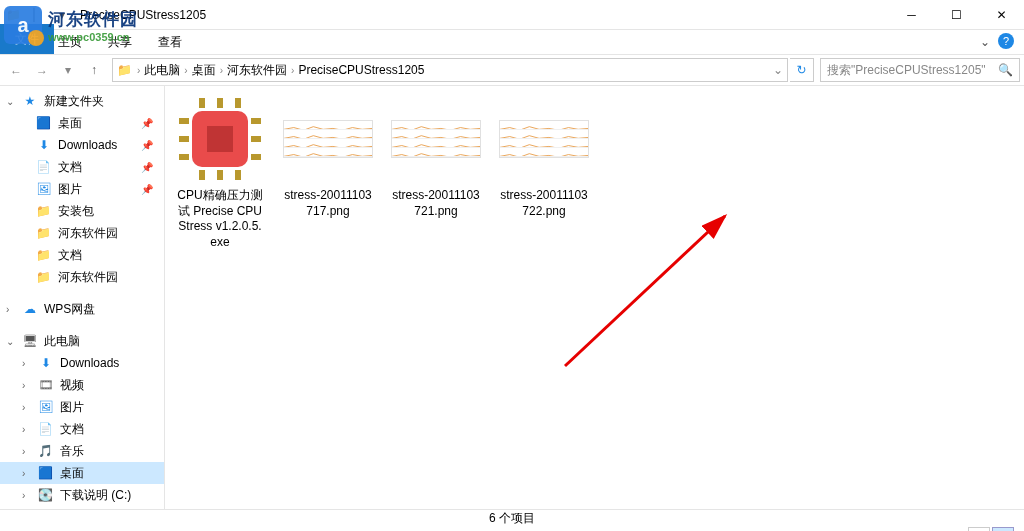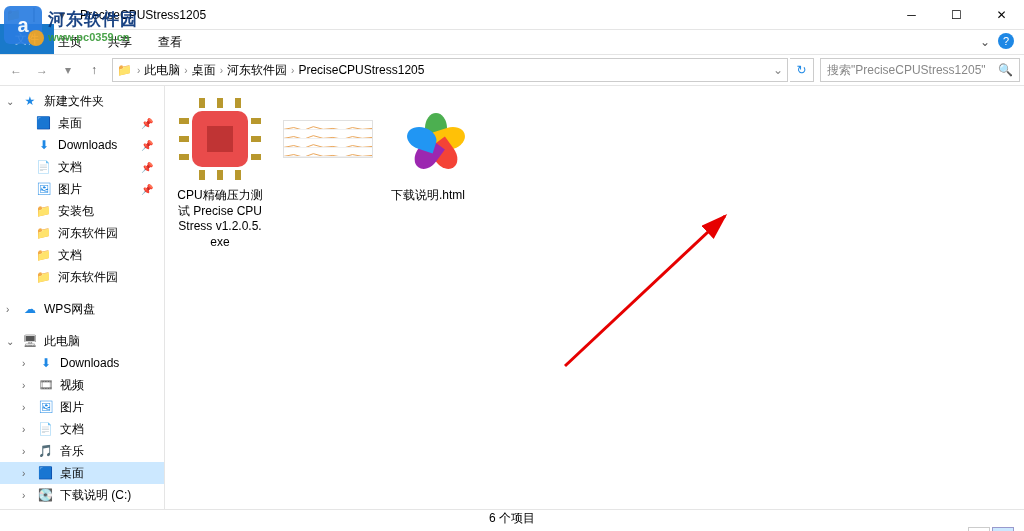--- a/index.html
+++ b/index.html
@@ -45,21 +45,21 @@
 .ic-pic { color: #1e88e5; }
 .ic-folder { color: #f8c24a; }
 .ic-wps { color: #1e88e5; }
 .ic-pc { color: #555; }
 .ic-video { color: #555; }
 .ic-music { color: #1e88e5; }
 .ic-drive { color: #888; }
 
 .content { flex: 1; padding: 8px 10px; overflow: auto; position: relative; }
 .items { display: flex; flex-wrap: wrap; gap: 8px 18px; align-items: flex-start; }
-.file-item { width: 90px; display: flex; flex-direction: column; align-items: flex-start; text-align: center; font-size: 12px; color: #000; }
+.file-item { width: 90px; display: flex; flex-direction: column; align-items: flex-end; text-align: center; font-size: 12px; color: #000; }
 .file-item .thumb { width: 90px; height: 90px; display: flex; align-items: center; justify-content: center; margin-bottom: 4px; }
 .file-item .label { line-height: 1.3; word-break: break-all; }
 
 .thumb-cpu { width: 70px; height: 70px; position: relative; }
 .thumb-cpu .chip { width: 56px; height: 56px; background: #e94b4b; border-radius: 10px; position: absolute; left: 7px; top: 7px; }
 .thumb-cpu .core { width: 26px; height: 26px; background: #c03434; position: absolute; left: 22px; top: 22px; }
 .thumb-cpu .pin { position: absolute; background: #b8982e; }
 .thumb-cpu .pt { width: 6px; height: 10px; top: -6px; } .thumb-cpu .pb { width: 6px; height: 10px; bottom: -6px; }
 .thumb-cpu .pl { width: 10px; height: 6px; left: -6px; } .thumb-cpu .pr { width: 10px; height: 6px; right: -6px; }
 
@@ -263,32 +263,59 @@
                   <polyline points="0,6 10,4 20,7 30,3 40,6 50,5 60,7 70,4 80,6 90,5" fill="none" stroke="#e8a050" stroke-width="1"></polyline>
                 </svg></div>
               <div class="row"><svg viewBox="0 0 90 9" preserveAspectRatio="none">
                   <polyline points="0,6 10,4 20,7 30,3 40,6 50,5 60,7 70,4 80,6 90,5" fill="none" stroke="#e8a050" stroke-width="1"></polyline>
                 </svg></div>
               <div class="row"><svg viewBox="0 0 90 9" preserveAspectRatio="none">
                   <polyline points="0,6 10,4 20,7 30,3 40,6 50,5 60,7 70,4 80,6 90,5" fill="none" stroke="#e8a050" stroke-width="1"></polyline>
                 </svg></div>
             </div>
           </div>
+          <div class="label">stress-20011103717.png</div>
         </div>
         <div class="file-item">
           <div class="thumb">
-            <div class="thumb-html">
-              <div class="petal" style="background:#4caf50;transform:rotate(0deg)"></div>
-              <div class="petal" style="background:#ffc107;transform:rotate(72deg)"></div>
-              <div class="petal" style="background:#f44336;transform:rotate(144deg)"></div>
-              <div class="petal" style="background:#9c27b0;transform:rotate(216deg)"></div>
-              <div class="petal" style="background:#2196f3;transform:rotate(288deg)"></div>
+            <div class="thumb-png">
+              <div class="row"><svg viewBox="0 0 90 9" preserveAspectRatio="none">
+                  <polyline points="0,6 10,4 20,7 30,3 40,6 50,5 60,7 70,4 80,6 90,5" fill="none" stroke="#e8a050" stroke-width="1"></polyline>
+                </svg></div>
+              <div class="row"><svg viewBox="0 0 90 9" preserveAspectRatio="none">
+                  <polyline points="0,6 10,4 20,7 30,3 40,6 50,5 60,7 70,4 80,6 90,5" fill="none" stroke="#e8a050" stroke-width="1"></polyline>
+                </svg></div>
+              <div class="row"><svg viewBox="0 0 90 9" preserveAspectRatio="none">
+                  <polyline points="0,6 10,4 20,7 30,3 40,6 50,5 60,7 70,4 80,6 90,5" fill="none" stroke="#e8a050" stroke-width="1"></polyline>
+                </svg></div>
+              <div class="row"><svg viewBox="0 0 90 9" preserveAspectRatio="none">
+                  <polyline points="0,6 10,4 20,7 30,3 40,6 50,5 60,7 70,4 80,6 90,5" fill="none" stroke="#e8a050" stroke-width="1"></polyline>
+                </svg></div>
             </div>
           </div>
-          <div class="label">下载说明.html</div>
+          <div class="label">stress-20011103721.png</div>
+        </div>
+        <div class="file-item">
+          <div class="thumb">
+            <div class="thumb-png">
+              <div class="row"><svg viewBox="0 0 90 9" preserveAspectRatio="none">
+                  <polyline points="0,6 10,4 20,7 30,3 40,6 50,5 60,7 70,4 80,6 90,5" fill="none" stroke="#e8a050" stroke-width="1"></polyline>
+                </svg></div>
+              <div class="row"><svg viewBox="0 0 90 9" preserveAspectRatio="none">
+                  <polyline points="0,6 10,4 20,7 30,3 40,6 50,5 60,7 70,4 80,6 90,5" fill="none" stroke="#e8a050" stroke-width="1"></polyline>
+                </svg></div>
+              <div class="row"><svg viewBox="0 0 90 9" preserveAspectRatio="none">
+                  <polyline points="0,6 10,4 20,7 30,3 40,6 50,5 60,7 70,4 80,6 90,5" fill="none" stroke="#e8a050" stroke-width="1"></polyline>
+                </svg></div>
+              <div class="row"><svg viewBox="0 0 90 9" preserveAspectRatio="none">
+                  <polyline points="0,6 10,4 20,7 30,3 40,6 50,5 60,7 70,4 80,6 90,5" fill="none" stroke="#e8a050" stroke-width="1"></polyline>
+                </svg></div>
+            </div>
+          </div>
+          <div class="label">stress-20011103722.png</div>
         </div>
       </div>
     <svg class="arrow-overlay" width="220" height="170">
       <defs>
           <marker id="ah" markerWidth="10" markerHeight="10" refX="8" refY="3" orient="auto">
             <path d="M0,0 L9,3 L0,6 Z" fill="#e60000"></path>
           </marker>
         </defs>
       <line x1="30" y1="160" x2="190" y2="10" stroke="#e60000" stroke-width="3" marker-end="url(#ah)"></line>
     </svg>

